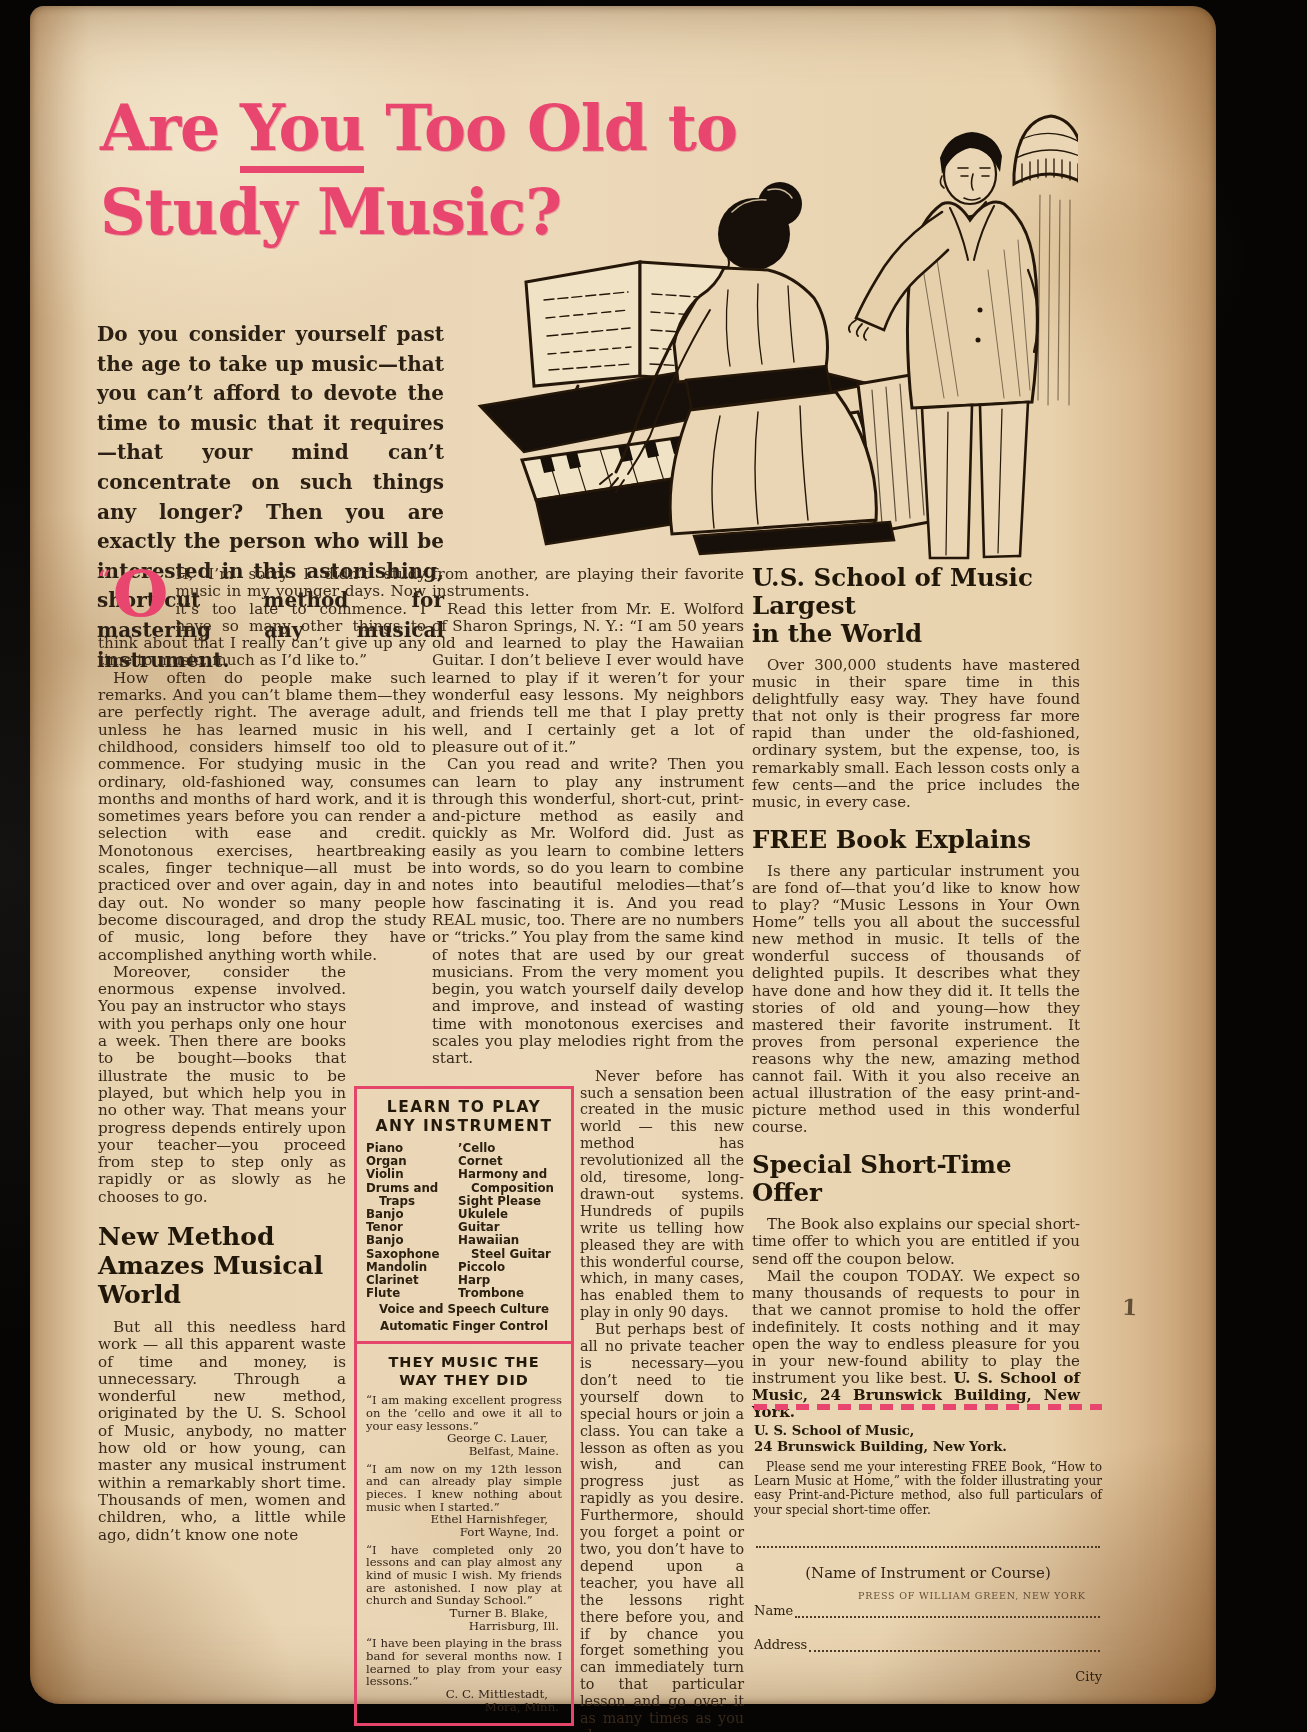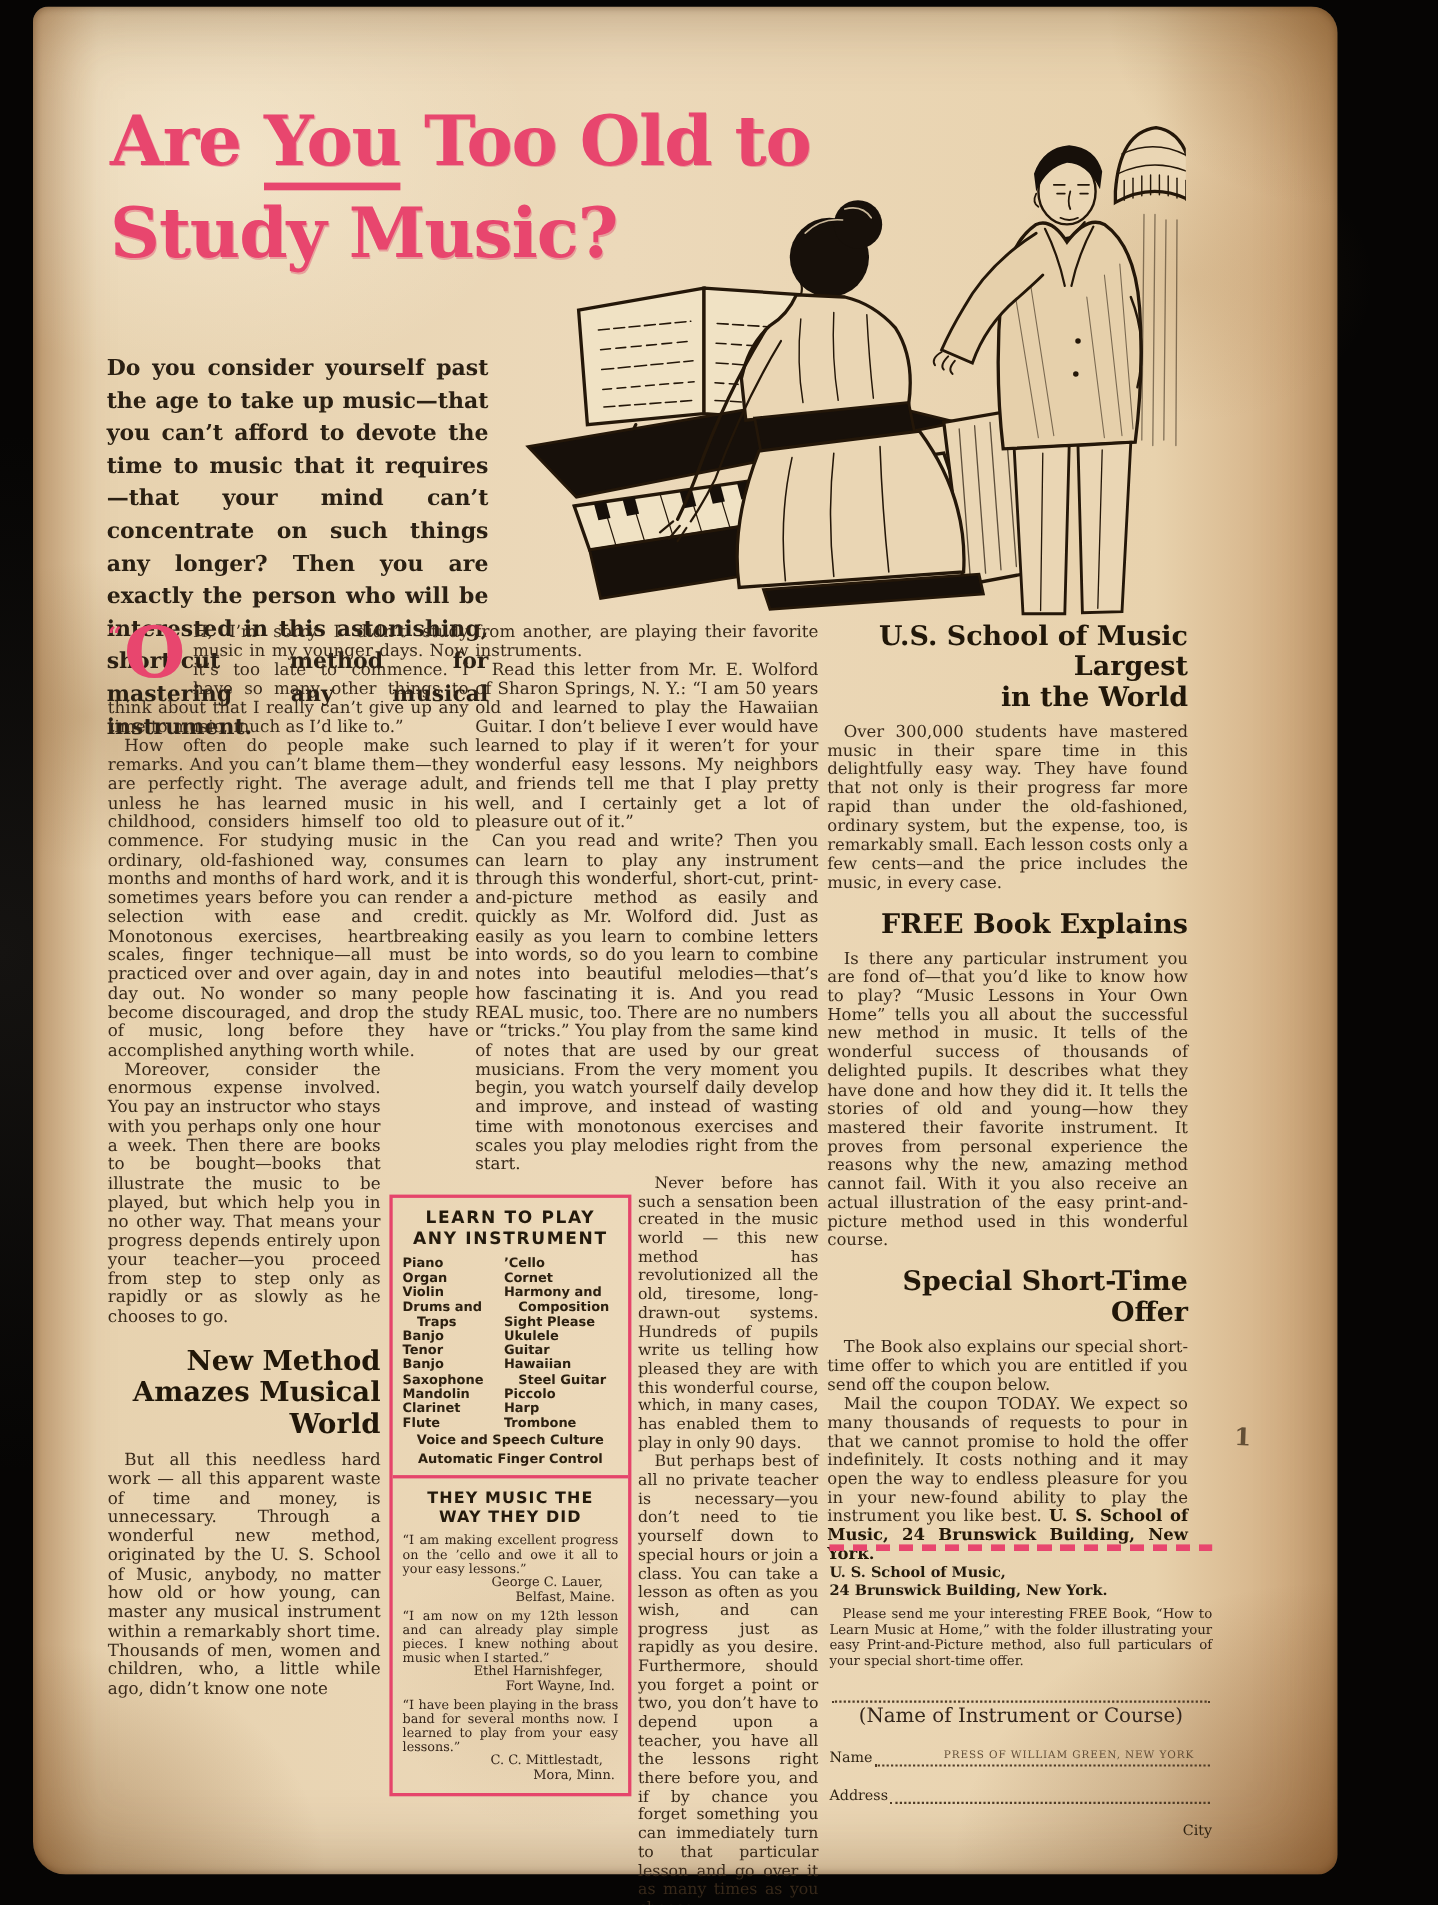--- a/index.html
+++ b/index.html
@@ -31,21 +31,21 @@
 
   .body{font-size:15.2px;line-height:17.3px;text-align:justify;color:#38291a;}
   .para{margin:0;}
   .para.ind{text-indent:15px;}
   #col1{left:98px;top:566px;width:328px;}
   #col1 .narrow{width:248px;}
   #col2{left:432px;top:566px;width:312px;}
   #col2 .narrow{margin-left:148px;width:164px;font-size:14.3px;line-height:16.9px;}
   .oq{float:left;font-weight:700;font-size:22px;line-height:20px;color:#e8466e;margin:2px 2px 0 0;}
   .dropcap{float:left;font-weight:700;font-size:64px;line-height:50px;color:#e8466e;margin:3px 7px 0 0;}
-  .col-heading{font-weight:700;font-size:25px;line-height:29px;text-align:right;color:#211709;margin:16px 0 10px 0;}
+  .col-heading{font-weight:700;font-size:25px;line-height:29px;text-align:left;color:#211709;margin:16px 0 10px 0;}
 
   #instrument-box{left:354px;top:1086px;width:214px;border:3px solid #e5456b;}
   .ibox-sec1{border-bottom:3px solid #e5456b;padding:9px 9px 8px 9px;}
   .ibox-sec2{padding:8px 9px 10px 9px;}
   .ibox-heading{font-family:"DejaVu Sans","Liberation Sans",sans-serif;font-weight:700;font-size:15.5px;
     line-height:19px;letter-spacing:1.5px;text-align:center;color:#241a0c;}
   .ibox-cols{display:flex;margin-top:6px;}
   .ibox-col{font-family:"DejaVu Sans","Liberation Sans",sans-serif;font-weight:700;font-size:11.8px;
     line-height:13.2px;color:#2c2010;}
   .ibox-col.l{width:47%;}
@@ -67,21 +67,21 @@
   .bold-tail{font-weight:700;color:#241808;}
 
   #coupon{left:754px;top:1404px;width:348px;}
   .dash-line{height:6px;background:repeating-linear-gradient(90deg,#e8466e 0 13px,transparent 13px 21px);}
   .coupon-addr{font-weight:700;font-size:13.2px;line-height:16px;color:#241a0c;margin-top:13px;}
   .coupon-body{font-size:12.1px;line-height:14.2px;text-align:justify;text-indent:12px;color:#33241a;margin-top:5px;}
   .field{display:flex;align-items:flex-end;font-size:13px;color:#2e2212;}
   .dots{flex:1;border-bottom:2px dotted #4e3a24;height:15px;margin:0 2px;}
   .dots.short{flex:0 0 150px;}
   .f-instr{margin-top:14px;}
-  .caption{text-align:center;font-size:18px;color:#33241a;margin-top:1px;}
+  .caption{text-align:center;font-size:15px;color:#33241a;margin-top:16px;}
   .f-name{margin-top:19px;}
   .f-addr{margin-top:17px;}
   .f-city{margin-top:17px;flex-direction:column;}
 
   #press-footer{left:858px;top:1590px;width:330px;text-align:left;font-weight:400;font-size:9.5px;
     letter-spacing:.8px;color:#55402b;opacity:.9;}
   #edge-mark{left:1122px;top:1294px;font-weight:700;font-size:22px;color:#3c2b18;opacity:.75;transform:rotate(2deg);}
   #illustration{left:428px;top:100px;width:650px;height:460px;}
 </style>
 </head>
@@ -304,20 +304,25 @@
         <div class="t-quote">“I am making excellent progress on the ’cello and owe it all to your easy lessons.”</div>
         <div class="t-name">George C. Lauer,</div>
         <div class="t-place">Belfast, Maine.</div>
       </div>
       <div class="testimonial">
         <div class="t-quote">“I am now on my 12th lesson and can already play simple pieces.  I knew nothing about music when I started.”</div>
         <div class="t-name">Ethel Harnishfeger,</div>
         <div class="t-place">Fort Wayne, Ind.</div>
       </div>
       <div class="testimonial">
+        <div class="t-quote">“I have completed only 20 lessons and can play almost any kind of music I wish.  My friends are astonished.  I now play at church and Sunday School.”</div>
+        <div class="t-name">Turner B. Blake,</div>
+        <div class="t-place">Harrisburg, Ill.</div>
+      </div>
+      <div class="testimonial">
         <div class="t-quote">“I have been playing in the brass band for several months now.  I learned to play from your easy lessons.”</div>
         <div class="t-name">C. C. Mittlestadt,</div>
         <div class="t-place">Mora, Minn.</div>
       </div>
     </div>
   </div>
 
   <div class="abs body" id="col3">
     <div class="col-heading first">
       <div>U.S. School of Music Largest</div>

